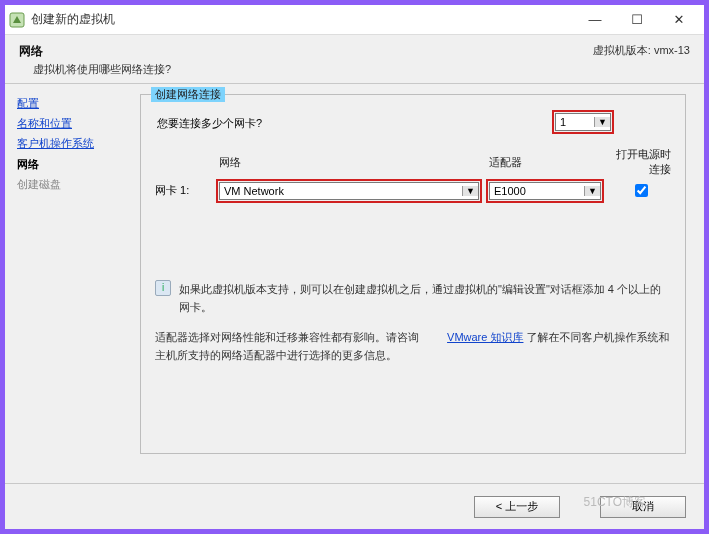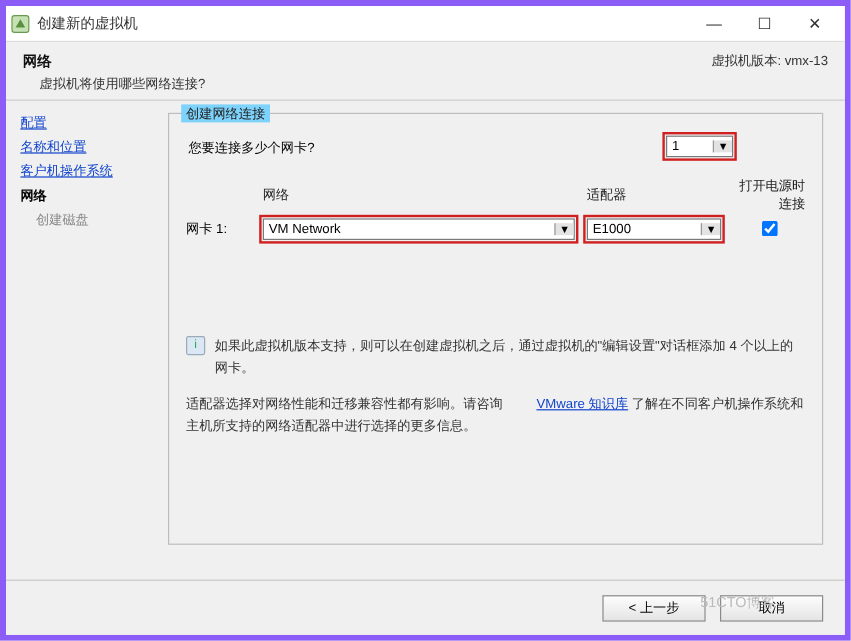--- a/index.html
+++ b/index.html
@@ -55,21 +55,21 @@
     background: #f0f0f0;
   }
   .sidebar {
     width: 150px;
     padding: 10px 12px;
     font-size: 11px;
     line-height: 20px;
   }
   .sidebar .link { color: #1144cc; text-decoration: underline; cursor: pointer; font-family: Liberation Mono, monospace; }
   .sidebar .current { color: #000; font-weight: bold; }
-  .sidebar .pending { color: #888; margin-left: 13px; }
+  .sidebar .pending { color: #888; }
   .main {
     flex: 1;
     padding: 10px 18px 10px 6px;
   }
   .fieldset {
     border: 1px solid #bdbdbd;
     padding: 12px 14px 14px 14px;
     position: relative;
     height: 360px;
   }
@@ -142,20 +142,21 @@
     background: #f0f0f0;
   }
   .btn {
     min-width: 86px;
     height: 22px;
     border: 1px solid #8a8a8a;
     background: linear-gradient(#fdfdfd, #e4e4e4);
     font-size: 11px;
     display: flex; align-items: center; justify-content: center;
     padding: 0 8px;
+    margin-left: 28px;
   }
   .btn.primary { outline: 2px solid #d02020; outline-offset: 1px; }
   .watermark {
     position: absolute;
     right: 58px; bottom: 18px;
     font-size: 12px; color: #bbb;
     pointer-events: none;
   }
 </style>
 </head>

